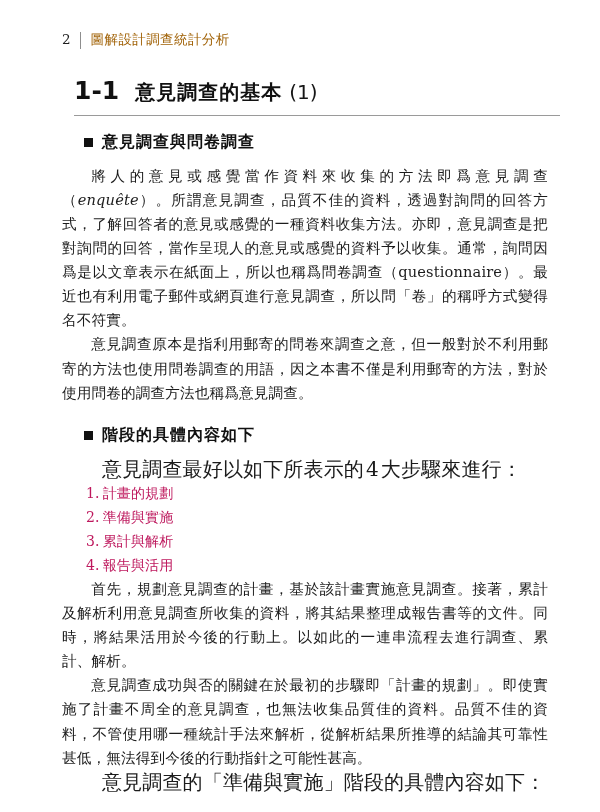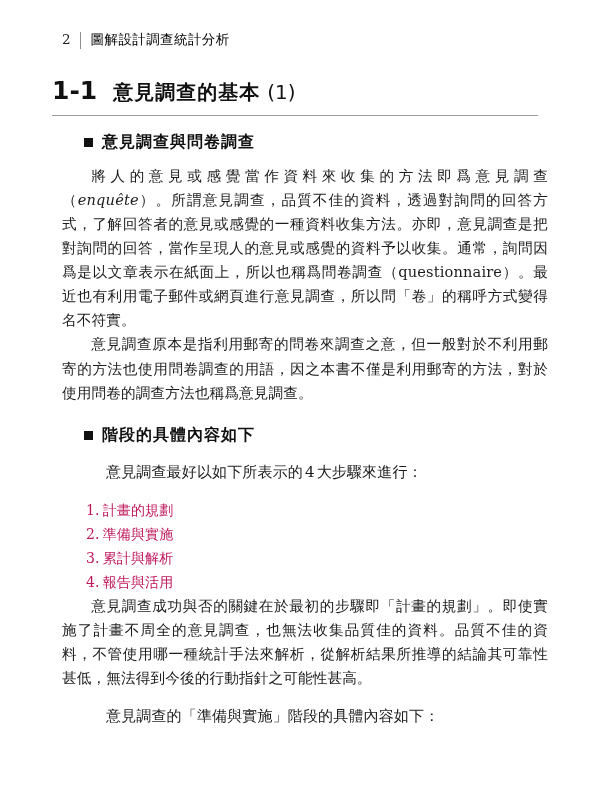--- a/index.html
+++ b/index.html
@@ -45,29 +45,29 @@
     display: block;
     width: 1px;
     height: 17px;
     background: #8e8e8e;
     margin-right: 10px;
   }
   .running-head .book-title {
     font-family: "DejaVu Serif", "Liberation Serif", serif;
     font-size: 13.5px;
     letter-spacing: 0.4px;
-    color: #000000;
+    color: #a16207;
     line-height: 1;
   }
 
   
   .section-head {
     position: absolute;
     top: 76px;
-    left: 52px;
+    left: 74px;
     right: 52px;
   }
   .section-head .title-line {
     display: flex;
     align-items: baseline;
     padding-bottom: 9px;
   }
   .section-head .num {
     font-family: "DejaVu Sans", "Liberation Sans", sans-serif;
     font-size: 25px;
@@ -143,24 +143,24 @@
     margin: 0;
     text-indent: 2em;
     letter-spacing: 0.15px;
     text-align: justify;
     text-justify: inter-character;
   }
   .gap-md { height: 20px; }
 
   .lead {
     font-family: "DejaVu Serif", "Liberation Serif", serif;
-    font-size: 15px;
+    font-size: 20px;
     line-height: 24.1px;
     color: #1c1c1c;
-    margin: 14px;
+    margin: 0;
     text-indent: 2em;
     letter-spacing: 0.15px;
   }
 
   ol.steps {
     list-style: none;
     margin: 0;
     padding: 0 0 0 24px;
   }
   ol.steps li {
@@ -230,19 +230,20 @@
 
     <p class="lead"><span>意見調查最好以如下所表示的</span><span class="num-inline">4</span><span>大步驟來進行：</span></p>
 
     <ol class="steps">
       <li><span class="n">1.</span><span>計畫的規劃</span></li>
       <li><span class="n">2.</span><span>準備與實施</span></li>
       <li><span class="n">3.</span><span>累計與解析</span></li>
       <li><span class="n">4.</span><span>報告與活用</span></li>
     </ol>
 
+    <p class="body">首先，規劃意見調查的計畫，基於該計畫實施意見調查。接著，累計及解析利用意見調查所收集的資料，將其結果整理成報告書等的文件。同時，將結果活用於今後的行動上。以如此的一連串流程去進行調查、累計、解析。</p>
 
     <p class="body">意見調查成功與否的關鍵在於最初的步驟即「計畫的規劃」。即使實施了計畫不周全的意見調查，也無法收集品質佳的資料。品質不佳的資料，不管使用哪一種統計手法來解析，從解析結果所推導的結論其可靠性甚低，無法得到今後的行動指針之可能性甚高。</p>
 
     <p class="lead">意見調查的「準備與實施」階段的具體內容如下：</p>
 
   </div>
 </div>
 
 </body></html>

